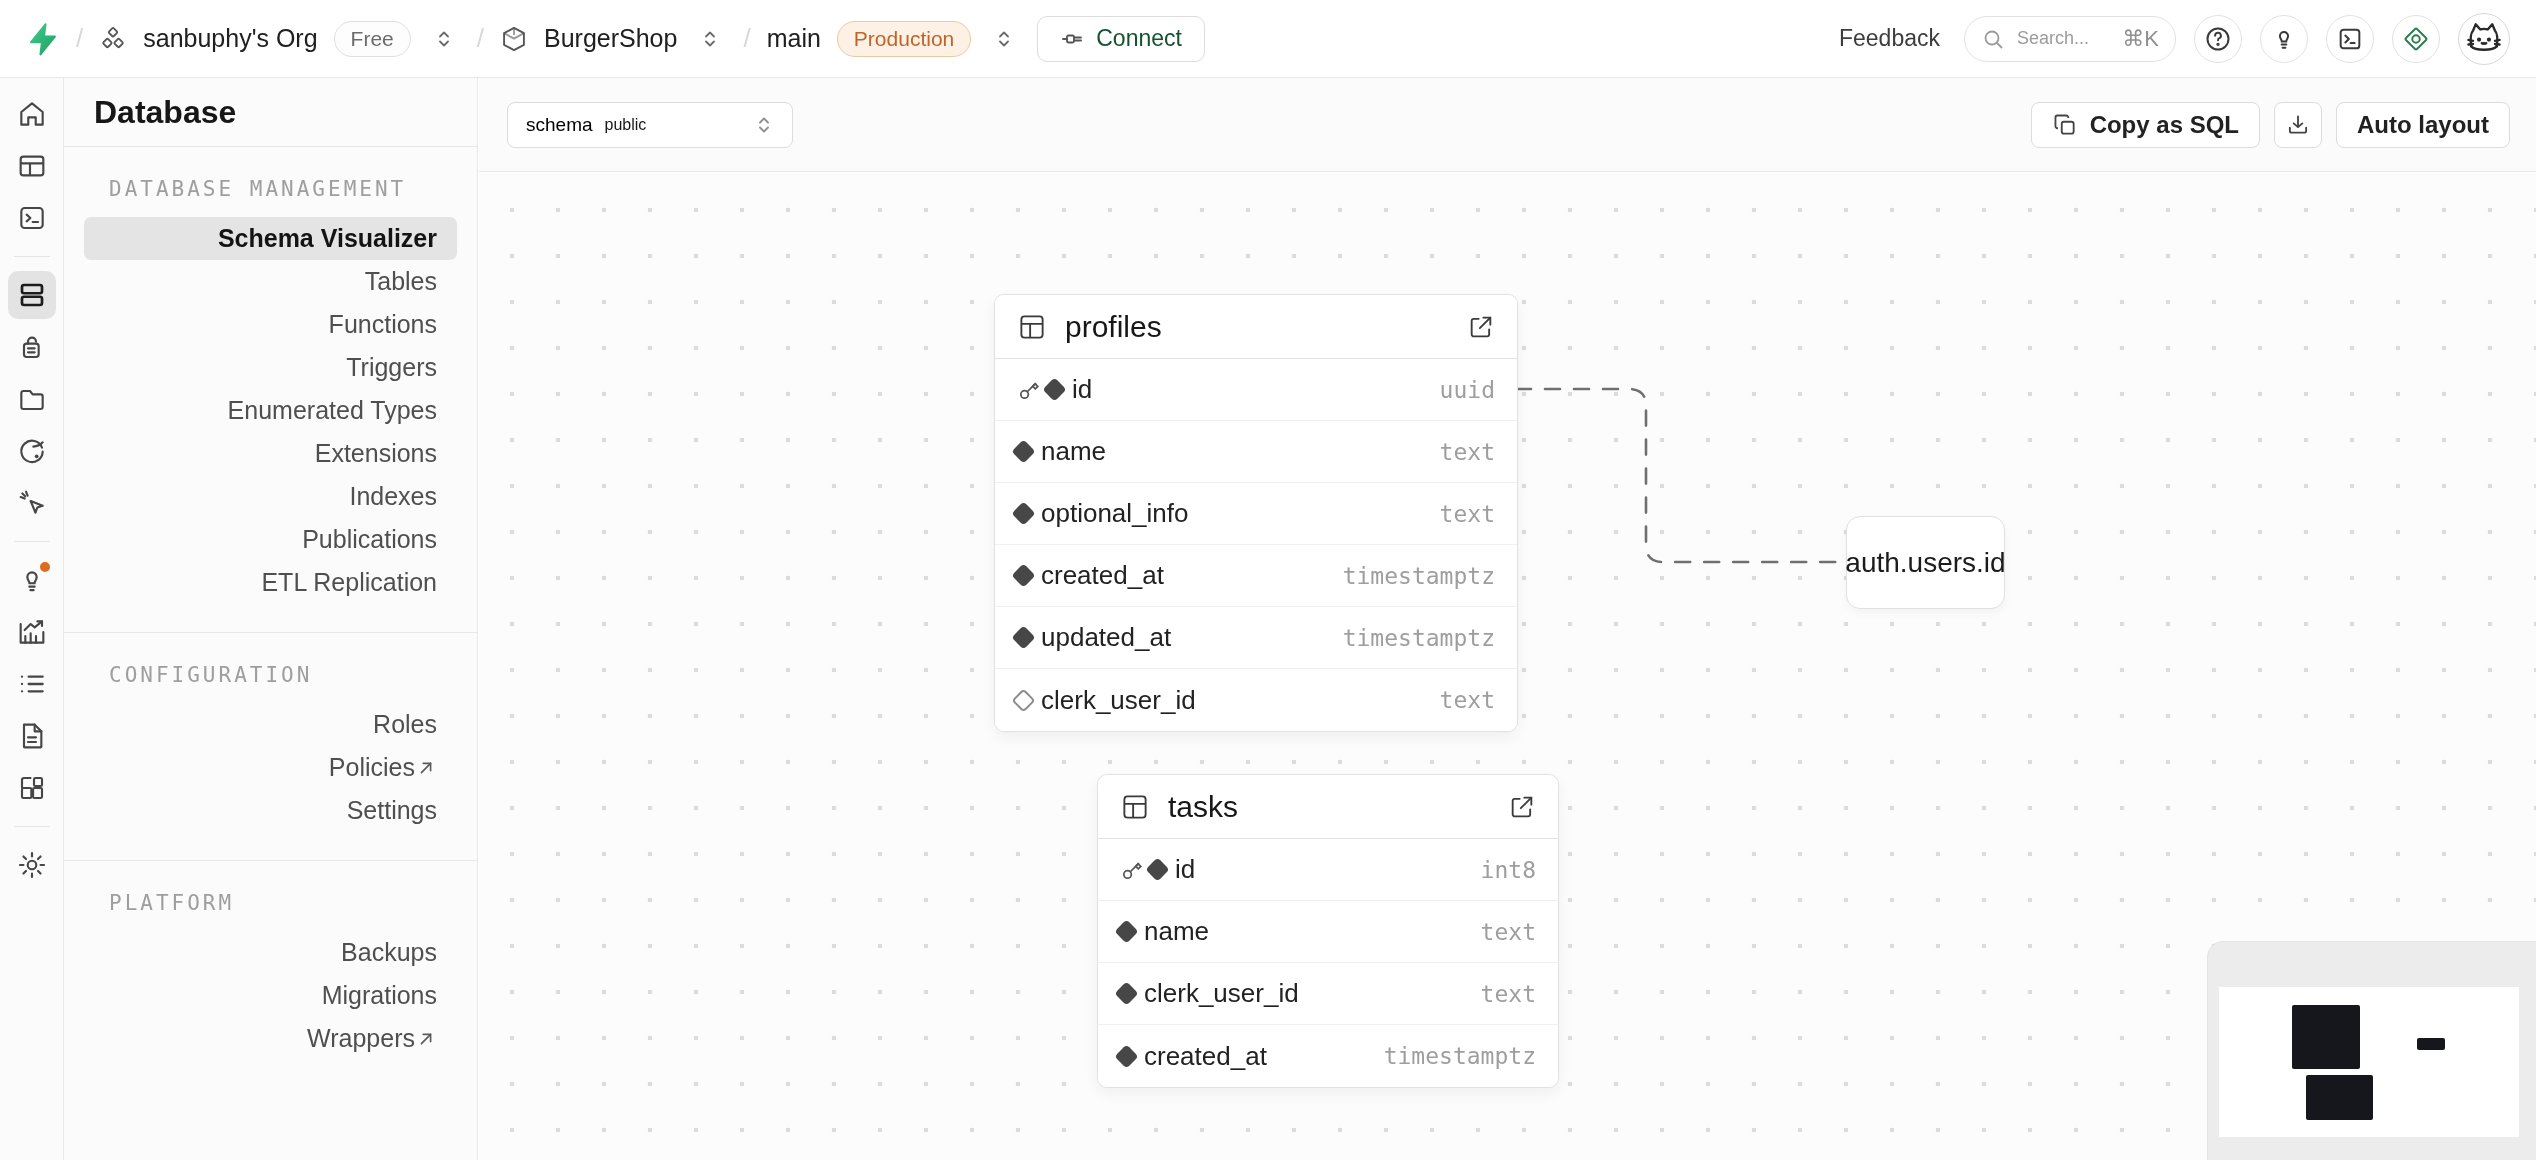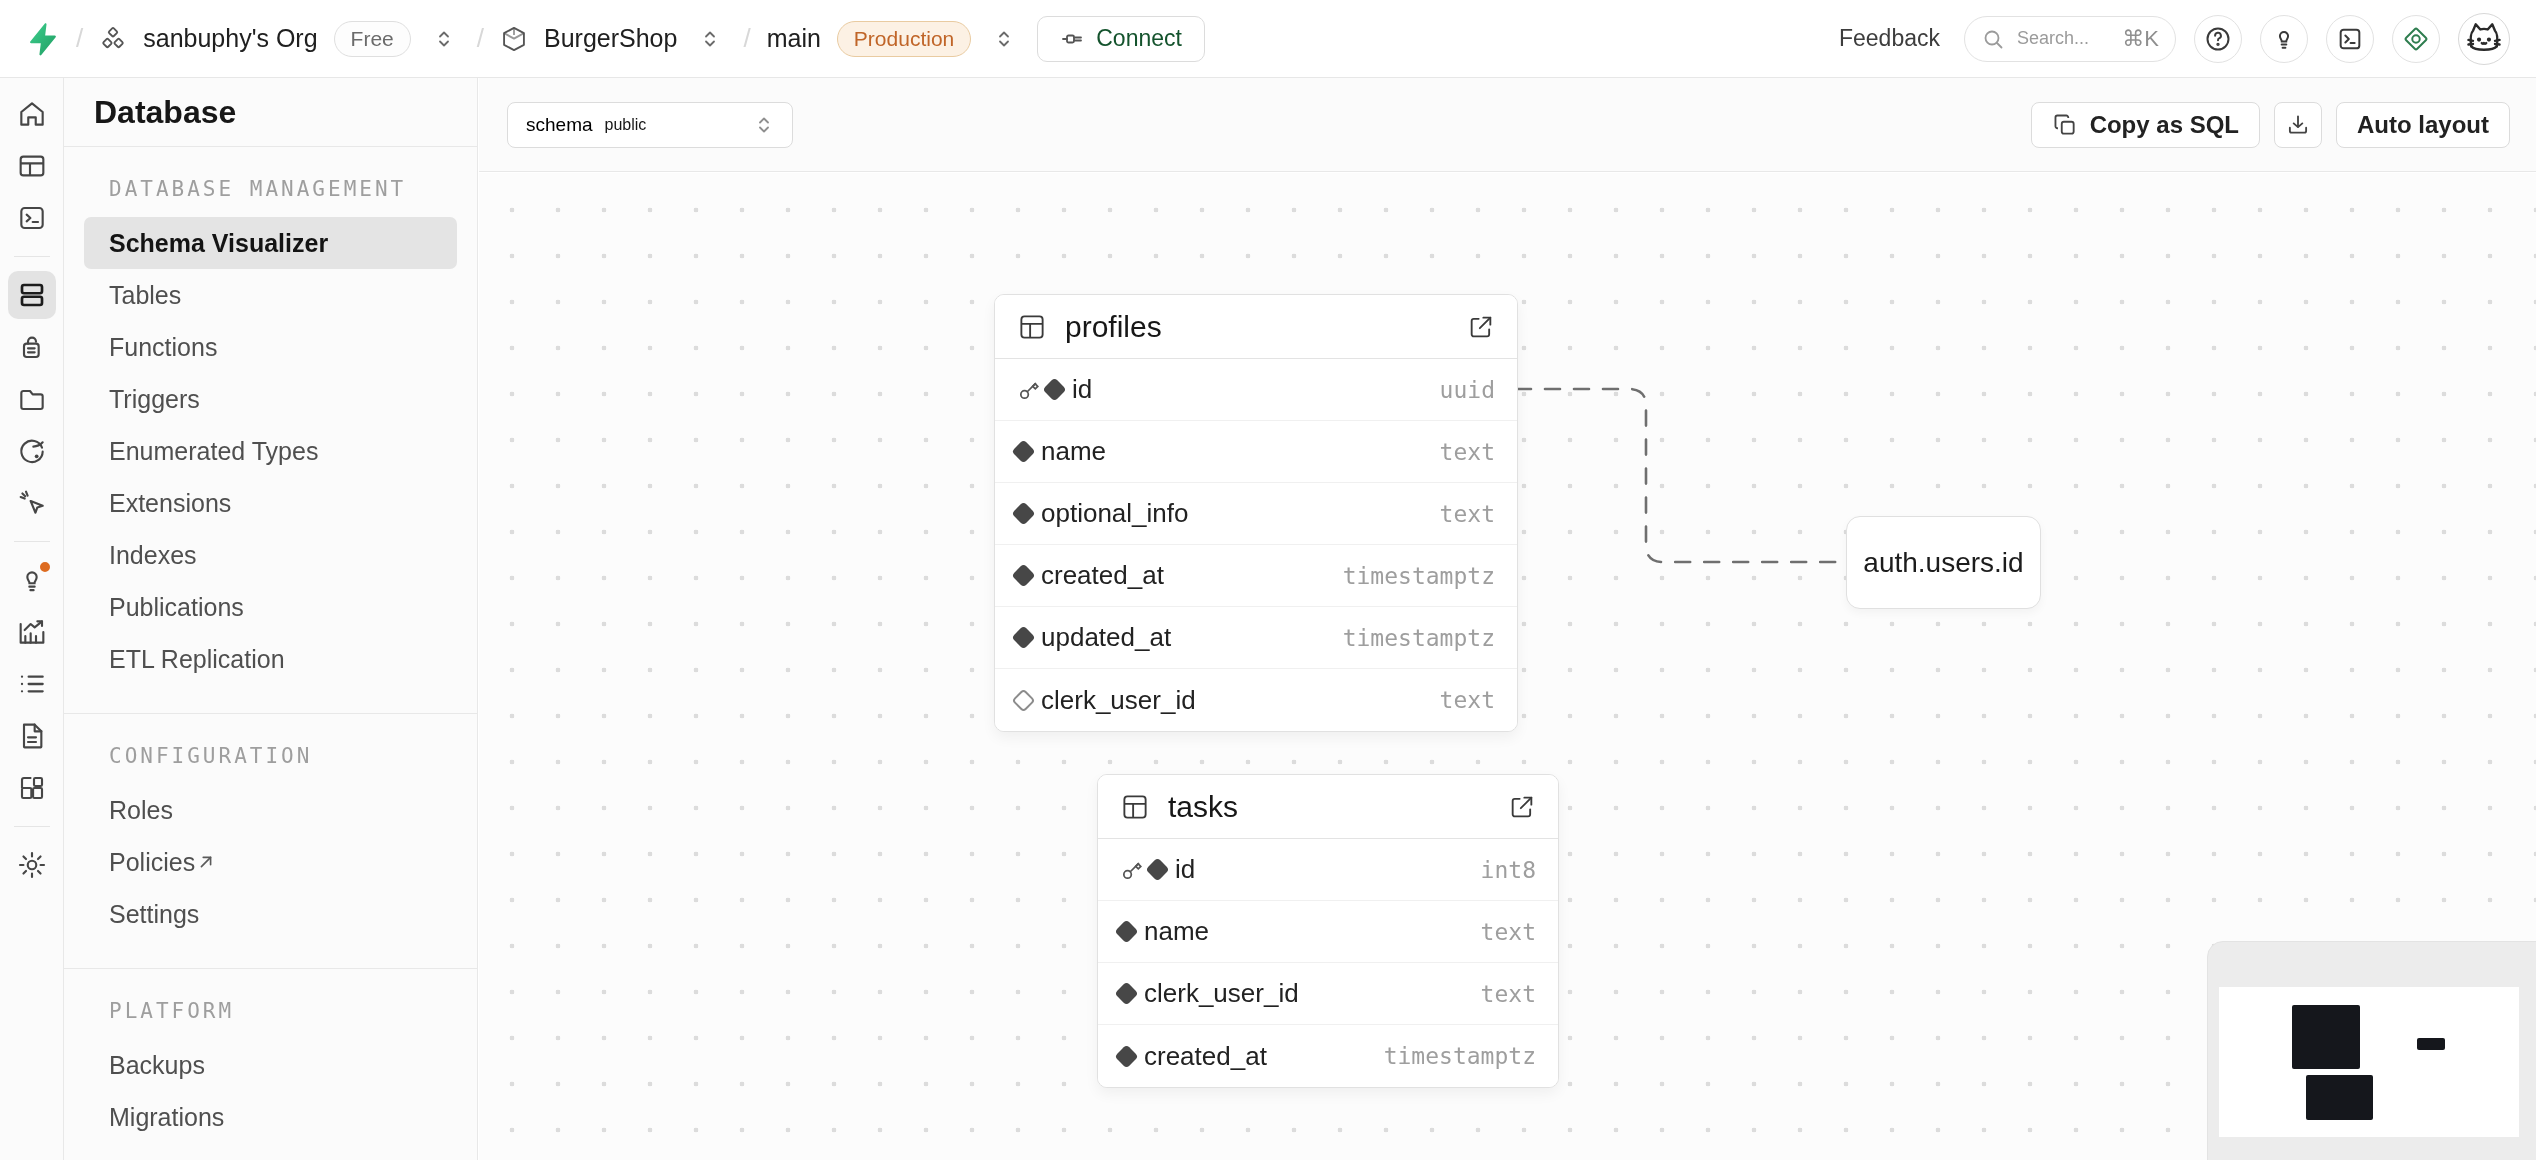--- a/index.html
+++ b/index.html
@@ -42,21 +42,21 @@
 
   
   .sidemenu { position:absolute; left:64px; top:78px; bottom:0; width:414px; background:#FBFBFB;
     border-right:1px solid #E8E8E8; z-index:30; }
   .sidemenu-title { height:69px; display:flex; align-items:center; padding-left:30px;
     border-bottom:1px solid #E8E8E8; font-size:32px; font-weight:700; color:#171717; }
   .menu-section { padding:30px 20px 28px 20px; border-bottom:1px solid #E8E8E8; }
   .menu-section:last-child { border-bottom:none; }
   .section-label { font-family:"DejaVu Sans Mono", monospace; font-size:21px; letter-spacing:3px;
     color:#9E9E9E; padding-left:25px; margin-bottom:16px; }
-  .menu-item { height:52px; display:flex; align-items:center; justify-content:flex-start;
+  .menu-item { height:43px; display:flex; align-items:center; justify-content:flex-end;
     padding:0 20px 0 25px; border-radius:7px; font-size:25px; color:#4F4F4F; cursor:pointer; }
   .menu-item.active { background:#E4E4E4; color:#141414; font-weight:700; }
   .ext-arrow { color:#5A5A5A; display:flex; }
 
   
   .content-toolbar { position:absolute; left:479px; top:78px; right:0; height:94px; background:#FBFBFB;
     border-bottom:1px solid #E8E8E8; display:flex; align-items:center; justify-content:space-between;
     padding:0 26px 0 28px; z-index:20; }
   .schema-select { display:flex; align-items:center; gap:12px; height:46px; min-width:286px; background:#fff;
     border:1px solid #DCDCDC; border-radius:8px; padding:0 16px 0 18px; cursor:pointer; }
@@ -522,21 +522,21 @@
       <span class="col-name">clerk_user_id</span>
       <span class="col-type">text</span>
     </div>
     <div class="trow">
       <span class="dia"></span>
       <span class="col-name">created_at</span>
       <span class="col-type">timestamptz</span>
     </div>
   </div>
 
-  <div class="ref-node" style="left:1367px; top:343px; width:195px; height:93px;">
+  <div class="ref-node" style="left:1367px; top:343px; width:159px; height:93px;">
     <span>auth.users.id</span>
   </div>
 
   <div class="minimap">
     <div class="mm-viewport"></div>
     <div class="mm-node" style="left:84px; top:63px; width:68px; height:64px;"></div>
     <div class="mm-node" style="left:98px; top:133px; width:67px; height:45px;"></div>
     <div class="mm-node" style="left:209px; top:96px; width:28px; height:12px;"></div>
   </div>
 </div>

